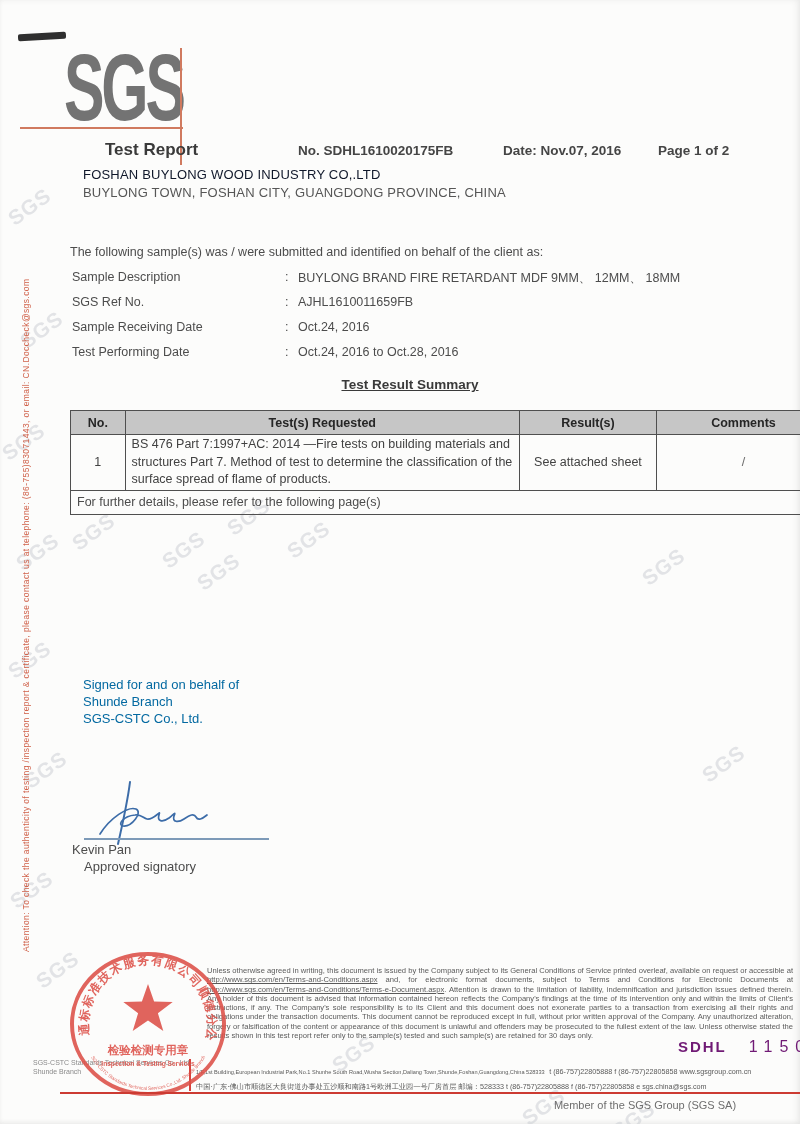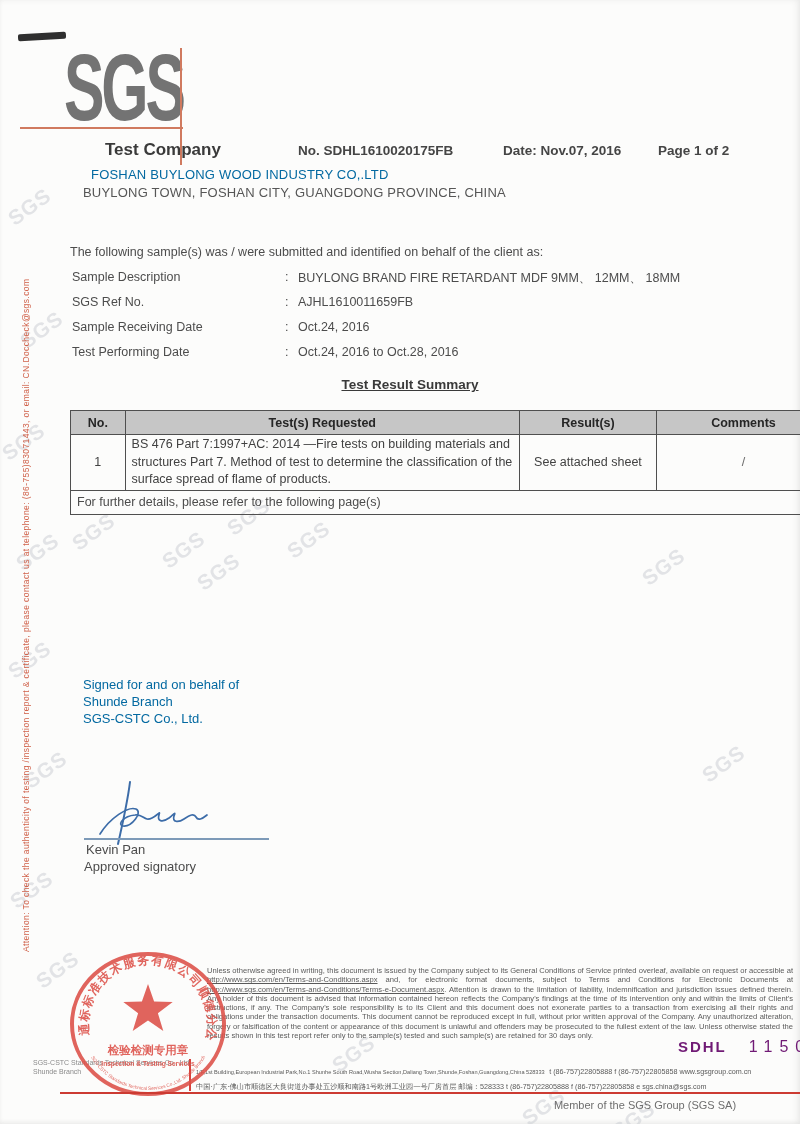--- a/index.html
+++ b/index.html
@@ -15,21 +15,21 @@
   
   .logo-text{left:64px; top:40px; font-size:95px; font-weight:bold; color:#737373;
     letter-spacing:-5px; transform:scaleX(0.64); transform-origin:left top; line-height:1;}
   .crop-h{left:20px; top:127px; width:163px; height:2px; background:#d07a5f;}
   .crop-v{left:180px; top:48px; width:2px; height:117px; background:#d07a5f;}
   
   .title{left:105px; top:140px; font-size:17px; font-weight:bold; color:#3a3a3a;}
   .report-no{left:298px; top:143px; font-size:13.5px; font-weight:bold; color:#454545;}
   .date{left:503px; top:143px; font-size:13.5px; font-weight:bold; color:#454545;}
   .page-info{left:658px; top:143px; font-size:13.5px; font-weight:bold; color:#454545;}
-  .client1{left:91px; top:167px; font-size:13px; color:#0369a1; letter-spacing:0.2px;}
+  .client1{left:83px; top:167px; font-size:13px; color:#0f172a; letter-spacing:0.2px;}
   .client2{left:83px; top:185px; font-size:13px; color:#565656; letter-spacing:0.2px;}
   
   .intro{left:70px; top:245px; font-size:12.5px; color:#4c4c4c;}
   .inforow{left:72px; width:700px; font-size:12.5px; color:#4c4c4c;}
   .inforow .lbl{position:absolute; left:0;}
   .inforow .sep{position:absolute; left:213px;}
   .inforow .val{position:absolute; left:226px; white-space:nowrap;}
   
   .summary-title{left:60px; top:377px; width:700px; text-align:center; font-size:13.5px;
     font-weight:bold; color:#3a3a3a; text-decoration:underline;}
@@ -40,21 +40,21 @@
   table.results th{background:#c6c6c6; color:#262626; font-weight:bold; height:21px;}
   td.c-no{width:40px; text-align:center;}
   td.c-test{width:370px; line-height:1.4; padding:3px 8px;}
   td.c-result{width:120px; text-align:center; line-height:1.7;}
   td.c-comments{width:156px; text-align:center; color:#6a6a6a;}
   td.t-footer{height:21px; color:#4c4c4c;}
   
   .sig1{left:83px; top:676px; font-size:13px; line-height:17px; color:#0369a1;}
   .sig-line{left:84px; top:838px; width:185px; height:1.5px; background:#7d9ab8;}
   .sig-svg{left:92px; top:778px;}
-  .sig-name{left:86px; top:842px; font-size:13px; color:#4c4c4c;}
+  .sig-name{left:72px; top:842px; font-size:13px; color:#4c4c4c;}
   .sig-role{left:84px; top:859px; font-size:13px; color:#4c4c4c;}
   
   .vtext{left:21px; top:952px; width:818px; transform-origin:0 0; transform:rotate(-90deg);
     font-size:8.5px; letter-spacing:0.4px; color:#d0614a; white-space:nowrap;}
   
   .wm{position:absolute; font-size:21px; font-weight:bold; color:#c9ccd2; opacity:0.5;
     transform:rotate(-36deg); letter-spacing:1px; pointer-events:none;}
   
   .disclaimer{left:207px; top:966px; width:586px; font-size:7.6px; line-height:9.3px;
     text-align:justify; color:#5a5a5a;}
@@ -97,21 +97,21 @@
       <div class="wm" style="left: 520px; top: 1095px;">SGS</div>
       <div class="wm" style="left: 640px; top: 555px;">SGS</div>
       <div class="wm" style="left: 700px; top: 752px;">SGS</div>
       <div class="wm" style="left: 610px; top: 1108px;">SGS</div>
     </div>
 
   <div class="abs logo-text">SGS</div>
   <div class="abs crop-h"></div>
   <div class="abs crop-v"></div>
 
-  <div class="abs title">Test Company</div>
+  <div class="abs title">Test Report</div>
   <div class="abs report-no">No. SDHL1610020175FB</div>
   <div class="abs date">Date: Nov.07, 2016</div>
   <div class="abs page-info">Page 1 of 2</div>
   <div class="abs client1">FOSHAN BUYLONG WOOD INDUSTRY CO,.LTD</div>
   <div class="abs client2">BUYLONG TOWN, FOSHAN CITY, GUANGDONG PROVINCE, CHINA</div>
 
   <div class="abs intro">The following sample(s) was / were submitted and identified on behalf of the client as:</div>
 
   <div class="abs inforow" style="top:270px;">
     <span class="lbl">Sample Description</span>

